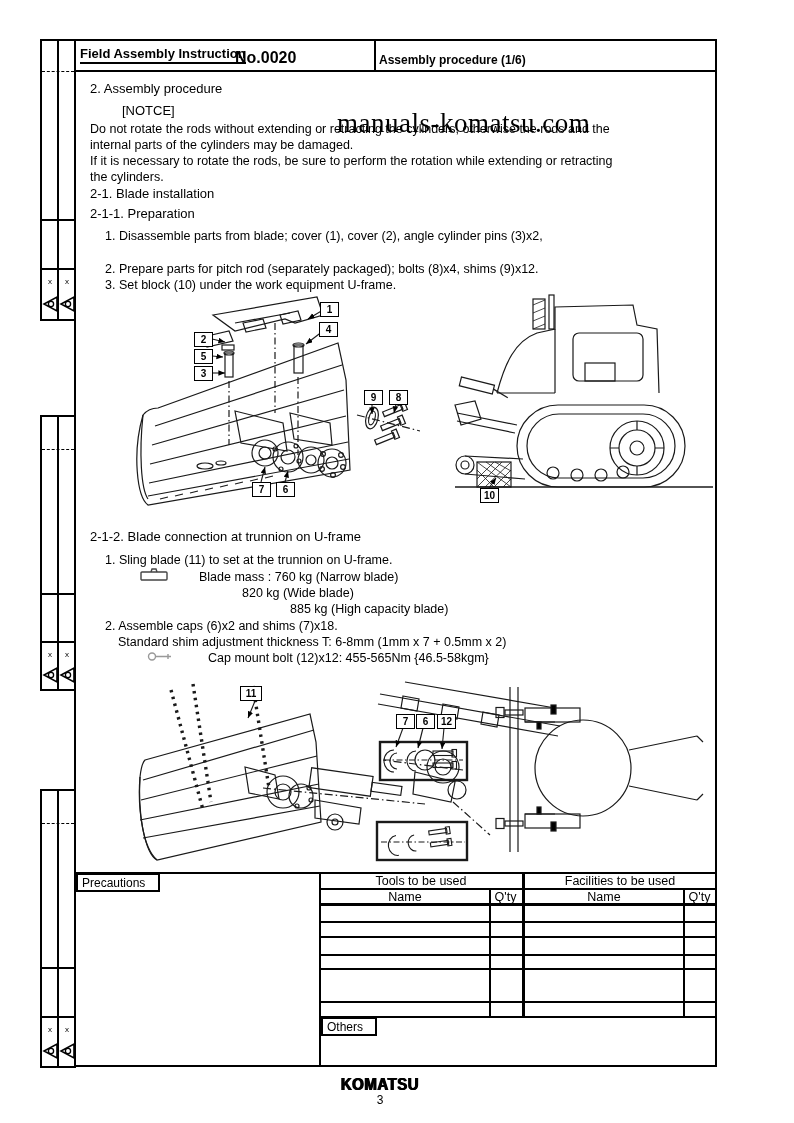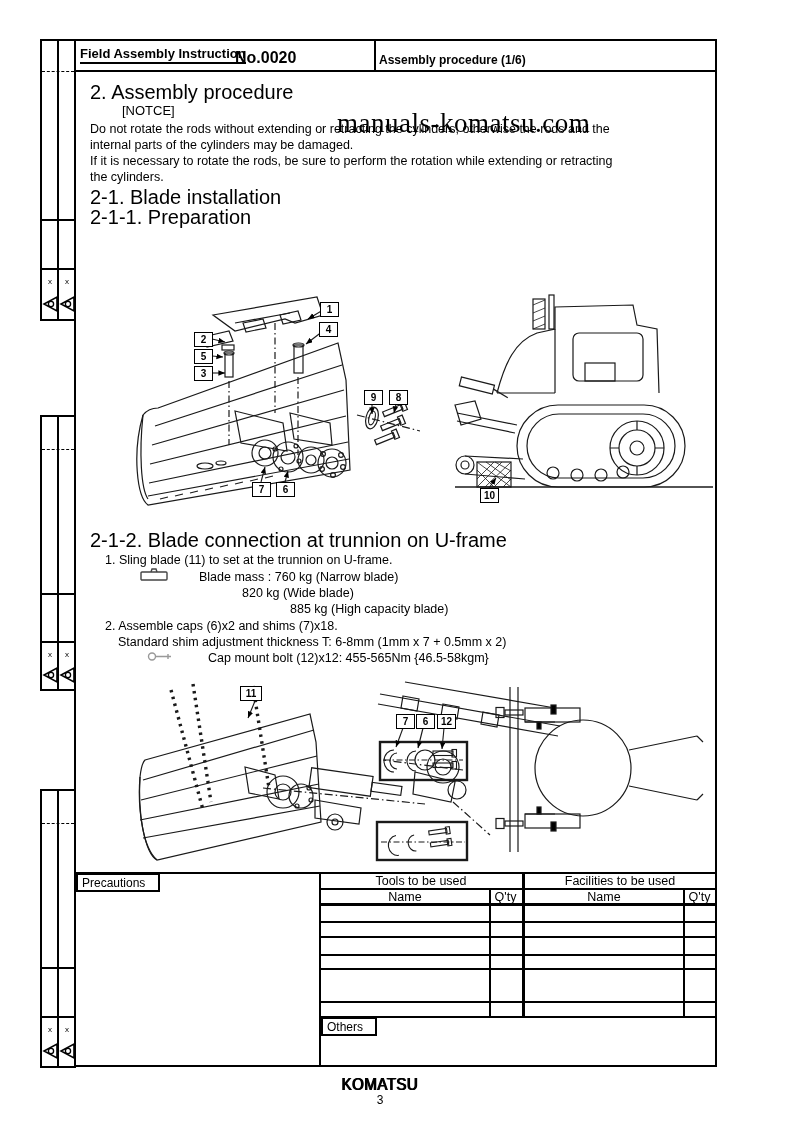--- a/index.html
+++ b/index.html
@@ -1,20 +1,20 @@
 <!DOCTYPE html>
 <html><head>
 <meta charset="utf-8">
 <style>
   html,body{margin:0;padding:0;background:#e8e8e8;}
   #page{position:relative;width:794px;height:1123px;background:#ffffff;
         font-family:"Liberation Sans",sans-serif;color:#000;overflow:hidden;}
   .t{position:absolute;white-space:nowrap;}
   .body-txt{font-size:12.5px;line-height:16px;}
-  .h2{font-size:20px;}
+  .h2{font-size:13px;}
   .hline{position:absolute;background:#000;height:2px;}
   .vline{position:absolute;background:#000;width:2px;}
   .thin{height:1.5px;}
   .vthin{width:1.5px;}
   .callout{position:absolute;width:17px;height:13px;border:1.6px solid #000;background:#fff;
            font-size:10px;line-height:13px;text-align:center;font-weight:600;z-index:5;}
   .labelbox{position:absolute;border:2px solid #000;background:#fff;font-size:12px;
             padding:1px 4px 0 4px;}
   .mblock{position:absolute;left:40px;width:36px;border:2px solid #000;box-sizing:border-box;background:#fff;}
   .mb-center{position:absolute;left:50%;top:0;bottom:0;width:1.5px;background:#000;margin-left:-0.75px;}
@@ -22,21 +22,21 @@
   .mb-solid{position:absolute;left:0;right:0;height:2px;background:#000;}
   .mb-x{position:absolute;font-size:8px;line-height:8px;}
   .mb-flag{position:absolute;}
   svg{position:absolute;overflow:visible;}
   .wm{position:absolute;font-family:"Liberation Serif",serif;font-size:27px;color:#000;
       letter-spacing:0.5px;z-index:4;}
   .hdr-title{font-size:13px;font-weight:bold;border-bottom:2px solid #000;padding-bottom:1px;}
   .hdr-no{font-size:16px;font-weight:bold;}
   .hdr-right{font-size:12px;font-weight:bold;}
   .tbl-h{font-size:12.5px;text-align:center;}
-  .logo{font-size:15px;font-weight:400;letter-spacing:0.5px;
+  .logo{font-size:15px;font-weight:700;letter-spacing:0.5px;
         text-shadow:0.6px 0 0 #000,-0.6px 0 0 #000;transform:scaleY(1.05);}
 </style>
 </head>
 <body>
 
 <div id="page">
 
   <div style="position:absolute;left:74px;top:39px;width:643px;height:1028px;border:2.5px solid #000;box-sizing:border-box;"></div>
 
   <div class="mblock" style="top:39px;height:282px;">
@@ -100,20 +100,23 @@
 
   <div class="t h2" style="left:90px;top:81px;">2. Assembly procedure</div>
   <div class="t" style="left:90px;top:103px;font-size:13px;padding-left:32px;">[NOTCE]</div>
   <div class="t body-txt" style="left:90px;top:121px;">Do not rotate the rods without extending or retracting the cylinders, otherwise the rods and the</div>
   <div class="t body-txt" style="left:90px;top:137px;">internal parts of the cylinders may be damaged.</div>
   <div class="t body-txt" style="left:90px;top:153px;">If it is necessary to rotate the rods, be sure to perform the rotation while extending or retracting</div>
   <div class="t body-txt" style="left:90px;top:169px;">the cylinders.</div>
 
   <div class="t h2" style="left:90px;top:186px;">2-1. Blade installation</div>
   <div class="t h2" style="left:90px;top:206px;">2-1-1. Preparation</div>
+  <div class="t body-txt" style="left:105px;top:228px;">1. Disassemble parts from blade; cover (1), cover (2), angle cylinder pins (3)x2,</div>
+  <div class="t body-txt" style="left:105px;top:261px;">2. Prepare parts for pitch rod (separately packaged); bolts (8)x4, shims (9)x12.</div>
+  <div class="t body-txt" style="left:105px;top:277px;">3. Set block (10) under the work equipment U-frame.</div>
 
   <svg style="left:85px;top:293px;" width="630" height="230" viewBox="0 0 630 230" fill="none" stroke="#1a1a1a" stroke-width="1.2">
     <defs>
         <marker id="ah1" markerWidth="7" markerHeight="6" refX="6" refY="2.5" orient="auto">
           <path d="M0,0 L6,2.5 L0,5 Z" fill="#000" stroke="none"></path>
         </marker>
       </defs>
     <g>
       <path d="M73,115 L253,50 L261,87 L265,177 L63,212 C52,204 47,160 58,122 C62,117 67,115 73,115 Z"></path>
       <path d="M70,133 L257,72 M67,152 L259,97 M65,171 L261,123 M64,190 L263,149 M63,203 L264,166"></path>

